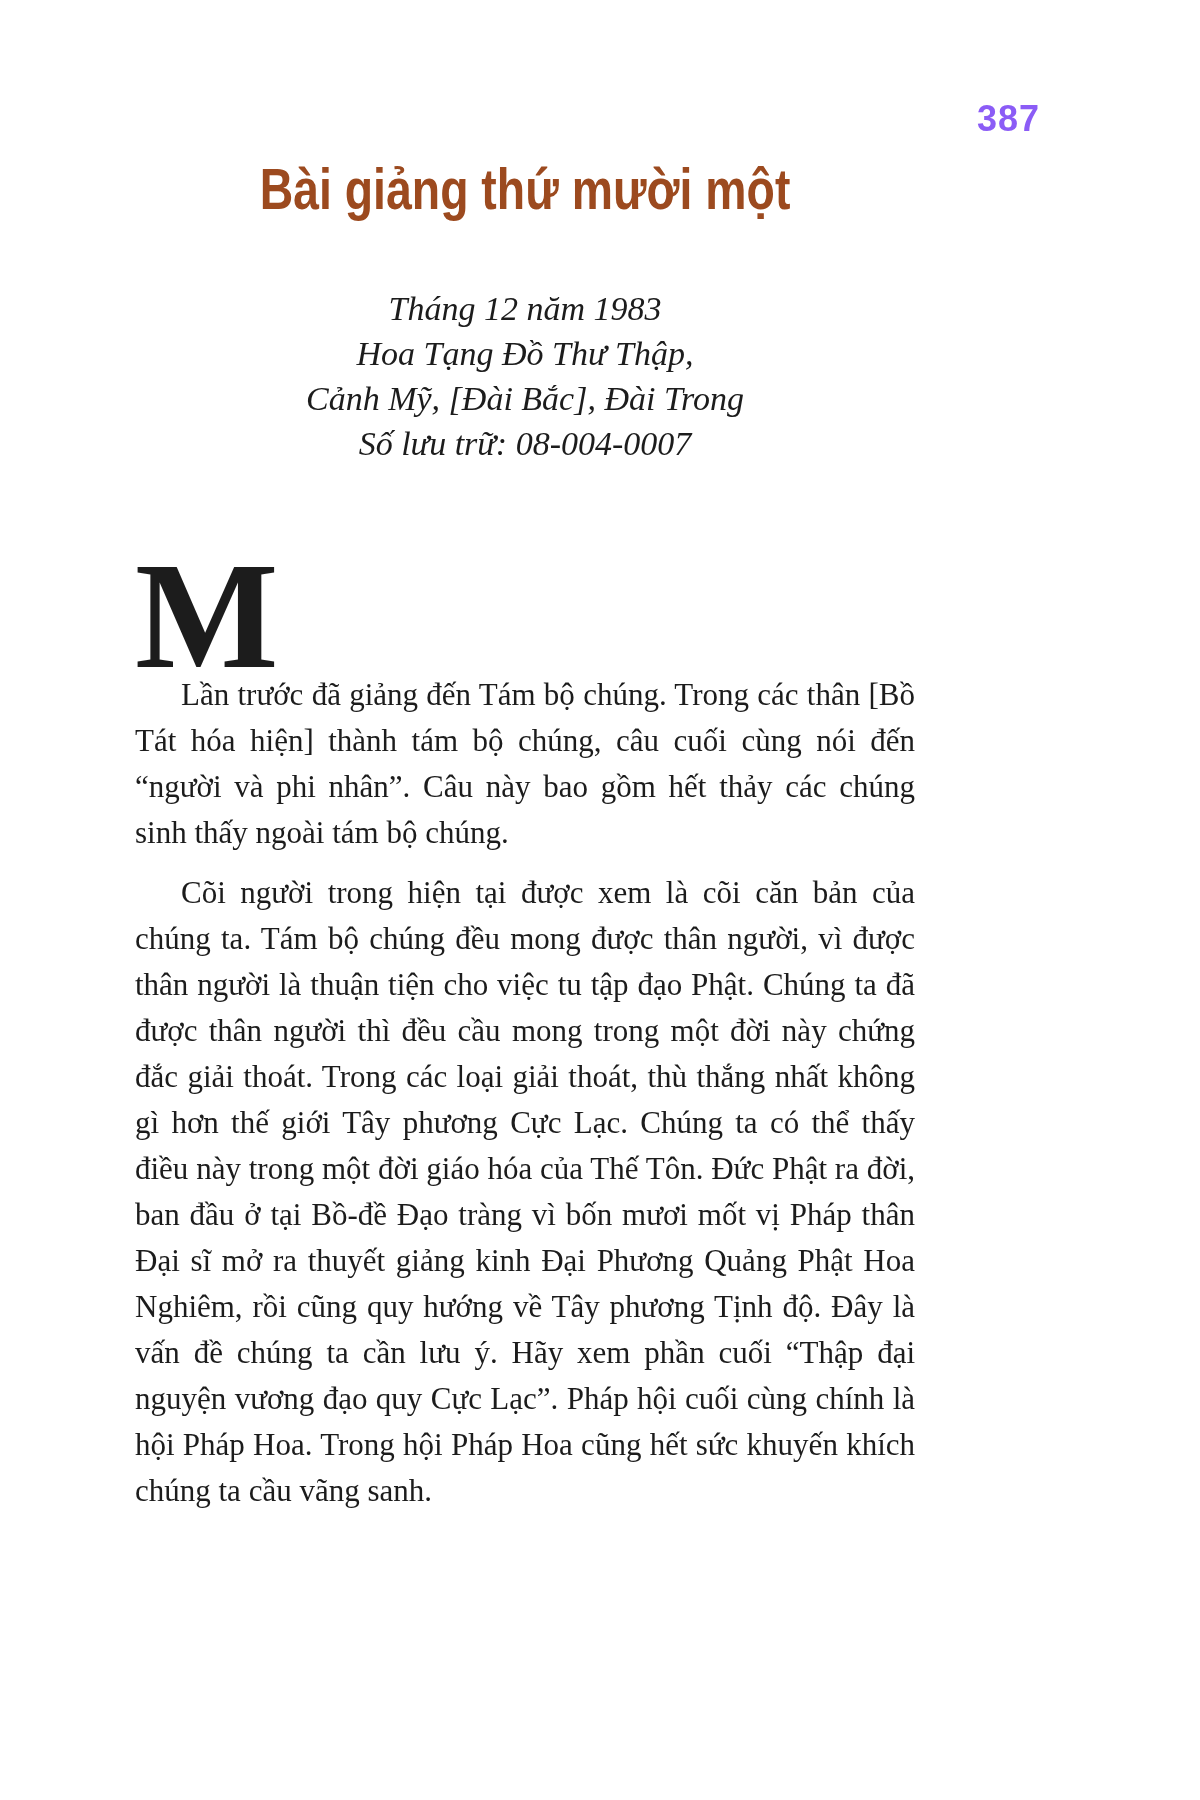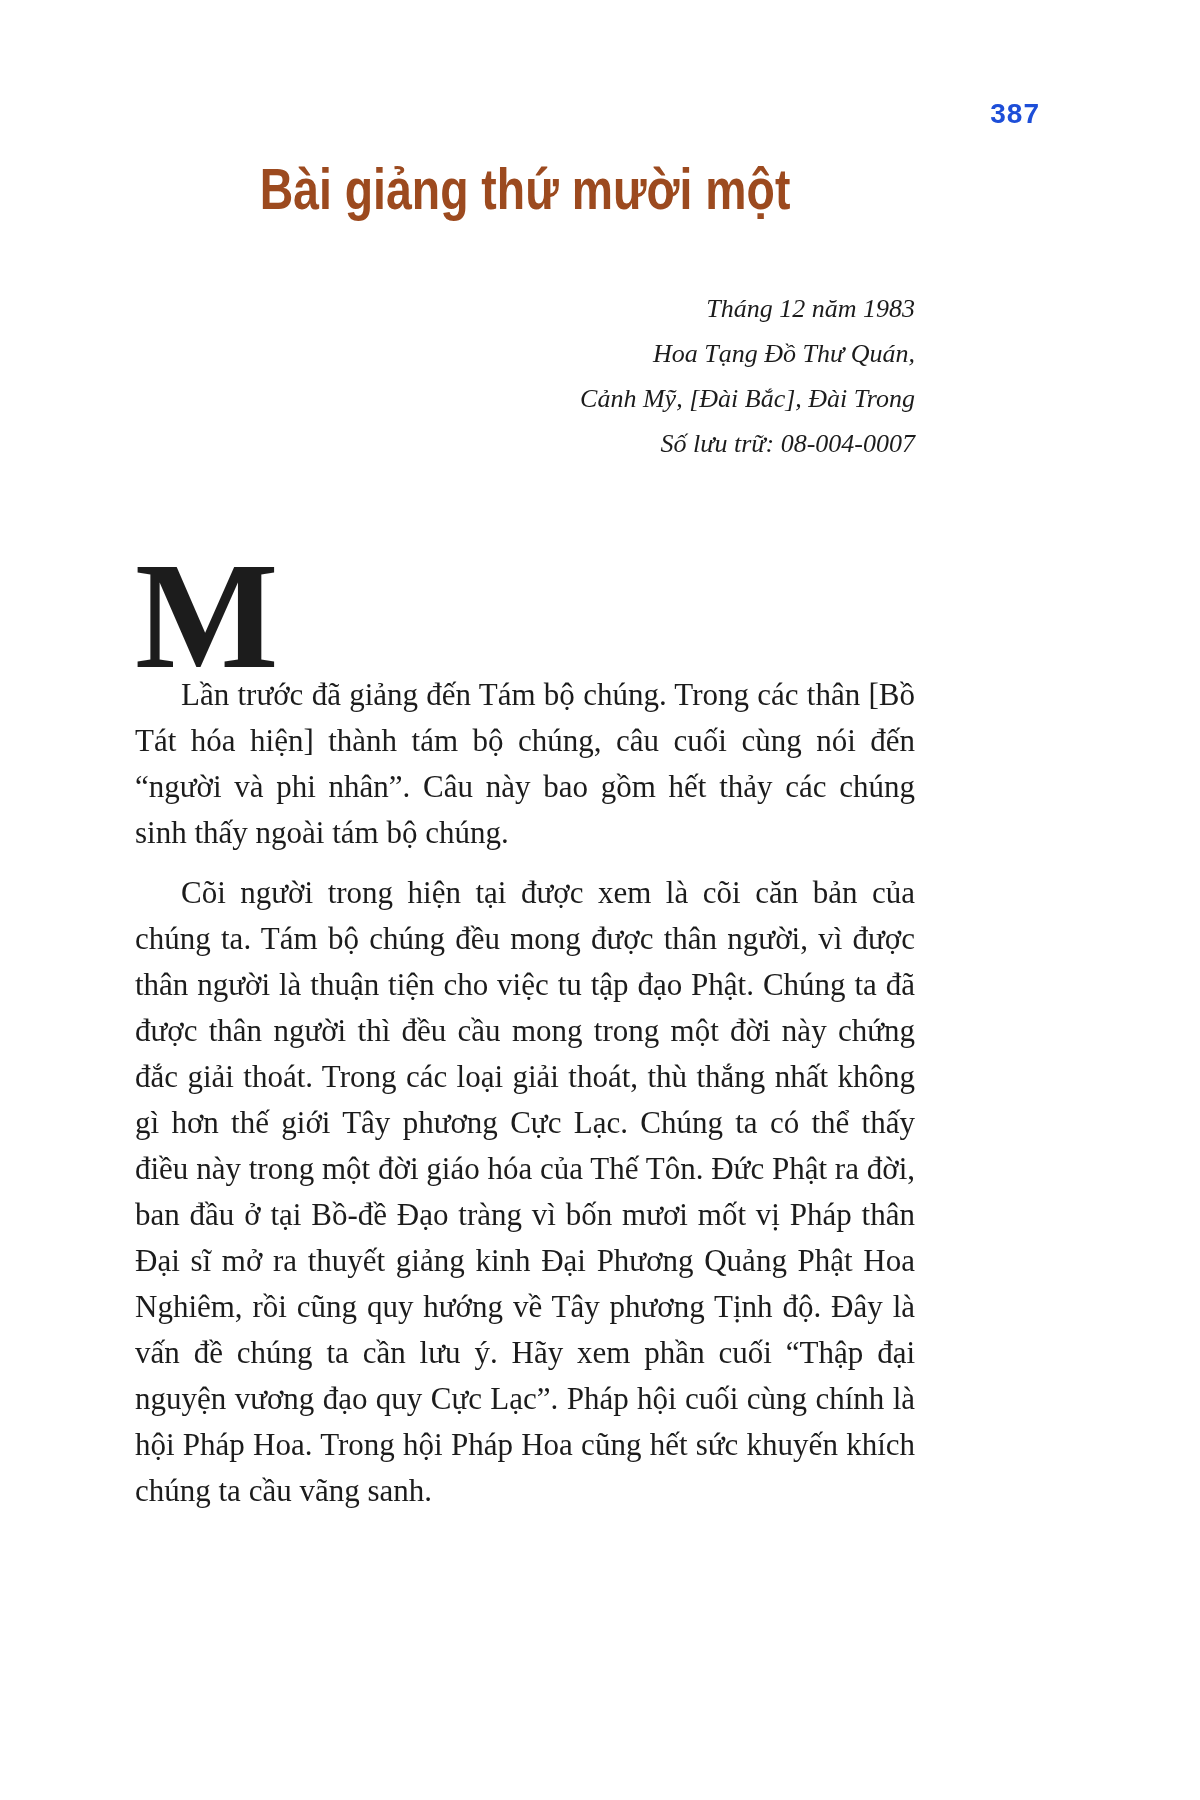--- a/index.html
+++ b/index.html
@@ -21,41 +21,41 @@
     height: 1800px;
     box-sizing: border-box;
     padding: 0 285px 0 135px;
   }
   .page-number {
     position: absolute;
     top: 98px;
     right: 160px;
     font-family: "Liberation Sans", sans-serif;
     font-weight: bold;
-    font-size: 28px;
+    font-size: 36px;
     letter-spacing: 1px;
-    color: #1d4ed8;
+    color: #8b5cf6;
   }
   .chapter-title {
     margin: 0;
     padding-top: 160px;
     text-align: center;
     font-family: "Liberation Sans", sans-serif;
     font-weight: bold;
     font-size: 58px;
     line-height: 1.0;
     transform: scaleX(0.80);
     transform-origin: center top;
     white-space: nowrap;
   }
   .dateline {
     margin-top: 68px;
-    text-align: right;
+    text-align: center;
     font-style: italic;
-    font-size: 26px;
+    font-size: 34px;
     line-height: 45px;
   }
   .body-text {
     margin-top: 88px;
     font-size: 31px;
     line-height: 46px;
     text-align: justify;
   }
   .body-text p {
     margin: 0 0 14px 0;
@@ -82,21 +82,21 @@
 <body>
 
 <div class="page">
 
   <div class="page-number">387</div>
 
   <h1 class="chapter-title" style="color: rgb(156, 74, 31);">Bài giảng thứ mười một</h1>
 
   <div class="dateline">
       <div>Tháng 12 năm 1983</div>
-      <div>Hoa Tạng Đồ Thư Quán,</div>
+      <div>Hoa Tạng Đồ Thư Thập,</div>
       <div>Cảnh Mỹ, [Đài Bắc], Đài Trong</div>
       <div>Số lưu trữ: 08-004-0007</div>
     </div>
 
   <div class="body-text">
     <p class="opening"><span class="dropcap">M</span></p>
   <p class="indent clear">Lần trước đã giảng đến Tám bộ chúng. Trong các thân [Bồ Tát hóa hiện] thành tám bộ chúng, câu cuối cùng nói đến “người và phi nhân”. Câu này bao gồm hết thảy các chúng sinh thấy ngoài tám bộ chúng.</p>
       <p class="indent">Cõi người trong hiện tại được xem là cõi căn bản của chúng ta. Tám bộ chúng đều mong được thân người, vì được thân người là thuận tiện cho việc tu tập đạo Phật. Chúng ta đã được thân người thì đều cầu mong trong một đời này chứng đắc giải thoát. Trong các loại giải thoát, thù thắng nhất không gì hơn thế giới Tây phương Cực Lạc. Chúng ta có thể thấy điều này trong một đời giáo hóa của Thế Tôn. Đức Phật ra đời, ban đầu ở tại Bồ-đề Đạo tràng vì bốn mươi mốt vị Pháp thân Đại sĩ mở ra thuyết giảng kinh Đại Phương Quảng Phật Hoa Nghiêm, rồi cũng quy hướng về Tây phương Tịnh độ. Đây là vấn đề chúng ta cần lưu ý. Hãy xem phần cuối “Thập đại nguyện vương đạo quy Cực Lạc”. Pháp hội cuối cùng chính là hội Pháp Hoa. Trong hội Pháp Hoa cũng hết sức khuyến khích chúng ta cầu vãng sanh.</p>
     </div>
 

